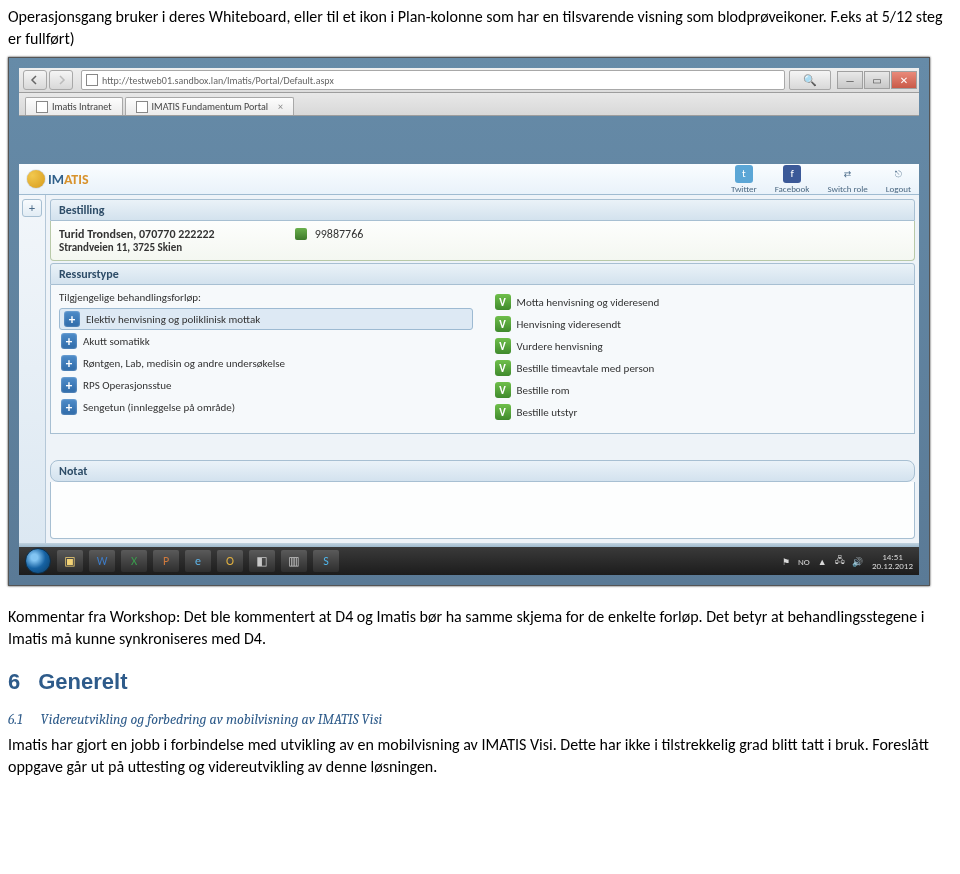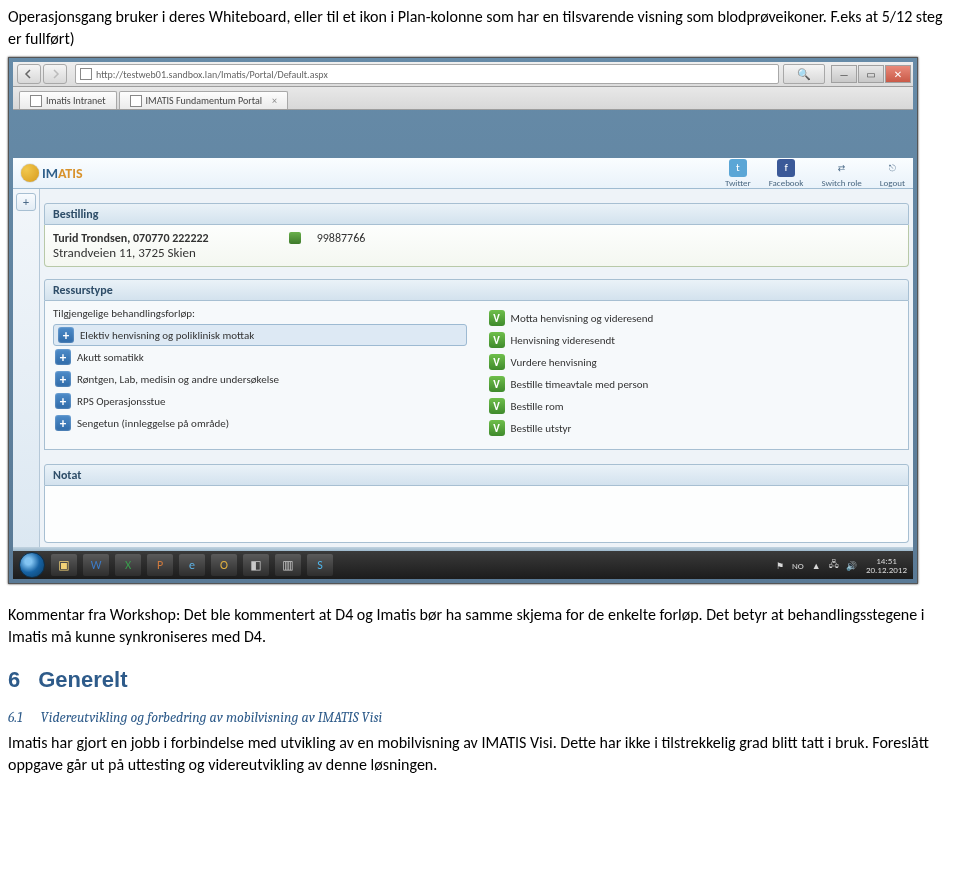--- a/index.html
+++ b/index.html
@@ -13,21 +13,21 @@
   }
   .doc-para {
     margin: 6px 8px 8px 8px;
     line-height: 1.35;
     font-size: 16px;
   }
   .screenshot-wrap {
     margin: 8px 8px 20px 8px;
     border: 1px solid #555;
     background: linear-gradient(#668ba8, #5a7a96);
-    padding: 4px;
+    padding: 10px;
     width: 900px;
     box-shadow: 0 0 2px #333;
   }
   
   .browser-top {
     background: linear-gradient(#efefef,#dcdcdc);
     border-bottom: 1px solid #9d9d9d;
     display: flex;
     align-items: center;
     height: 24px;
@@ -126,31 +126,31 @@
     width:18px;height:16px;
     background:linear-gradient(#f8fbfe,#e2ecf4);
     border:1px solid #a7bfd2;border-radius:3px;
     display:flex;align-items:center;justify-content:center;color:#4a6a88;font-size:12px;
   }
   .main-col { flex:1; padding:2px 4px 4px 4px; }
   .hdr {
     background:linear-gradient(#eaf2f8,#d3e2ee);
     border:1px solid #a7bfd2;border-radius:3px 3px 0 0;
     padding:3px 8px;font-size:12px;font-weight:bold;color:#2e4d68;
-    margin-top:12px;
+    margin-top:2px;
   }
   .section-body {
     background:linear-gradient(#fdfefd,#f4f7f1);
     border:1px solid #b8c9a8;border-top:none;
     border-radius:0 0 4px 4px;
     padding:6px 8px;
   }
   .patient-line1{font-size:12px;font-weight:bold;color:#333;display:flex;gap:80px;align-items:center;}
-  .patient-line2{font-size:13px;color:#333;}
-  .phone-chip{display:flex;align-items:center;gap:16px;font-weight:normal;}
+  .patient-line2{font-size:11px;color:#333;font-weight:bold;}
+  .phone-chip{display:flex;align-items:center;gap:8px;font-weight:normal;}
   .phone-icon{width:12px;height:12px;background:linear-gradient(#6ab04c,#3e7a2b);border-radius:2px;}
   .resurs-body {
     background:#f6f9fb;
     border:1px solid #a7bfd2;border-top:none;
     padding:6px 8px 10px 8px;
     display:flex;gap:20px;font-size:11px;color:#333;
   }
   .col { flex:1; }
   .col-title{font-size:11px;color:#333;padding-bottom:4px;}
   .item-row{display:flex;align-items:center;gap:6px;padding:3px 2px;}
@@ -346,21 +346,21 @@
             <div class="v-icon">V</div>
             <span>Bestille rom</span>
           </div>
           <div class="item-row">
             <div class="v-icon">V</div>
             <span>Bestille utstyr</span>
           </div>
         </div>
       </div>
 
-      <div class="hdr" style="margin-top:14px;">Notat</div>
+      <div class="hdr" style="margin-top:26px;border-radius:8px;">Notat</div>
       <div class="notat-body"></div>
 
     </div>
   </div>
   <div class="bottom-edge"></div>
 
   <div class="taskbar">
     <div class="tb-left">
       <div class="start-orb"></div>
       <div class="task-icon" style="color:#f2d276;">▣</div>

